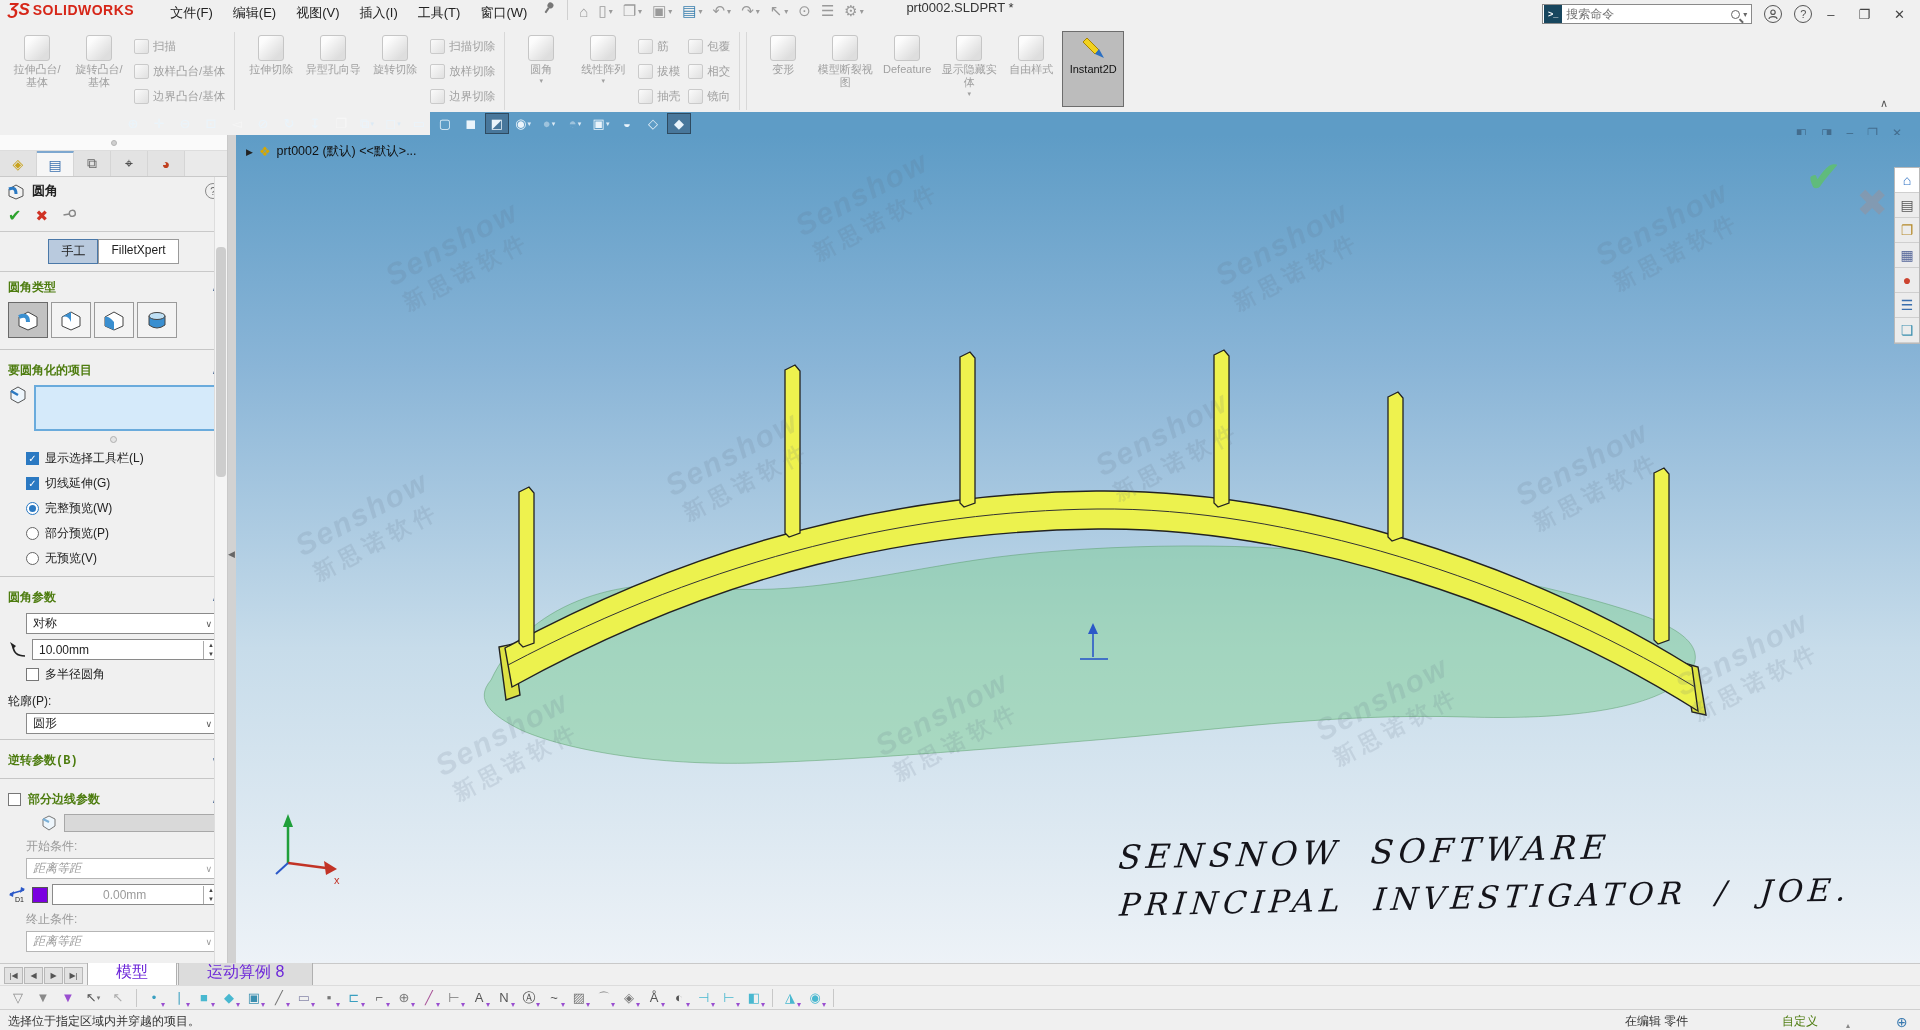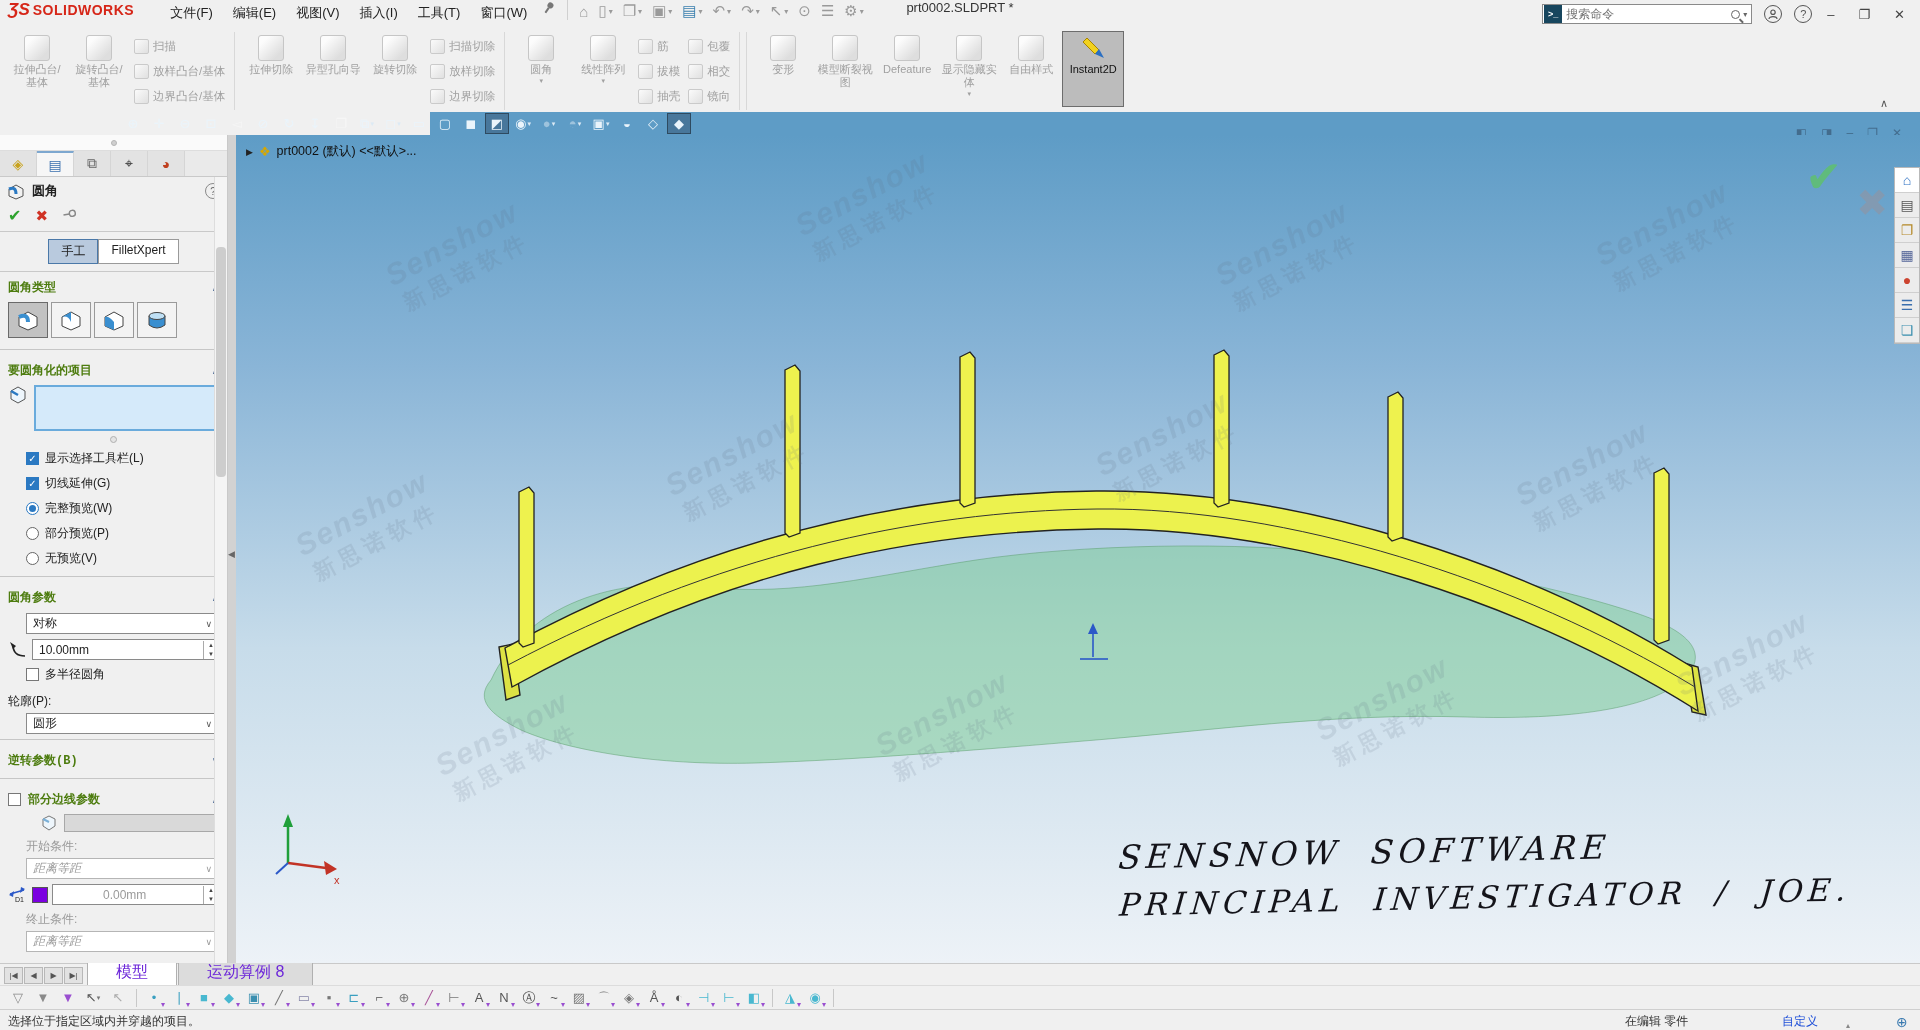--- a/index.html
+++ b/index.html
@@ -139,21 +139,21 @@
   .bt-nav span{width:19px;height:17px;background:#e2e2e2;border:1px solid #b8b8b8;font-size:8px;color:#555;display:flex;align-items:center;justify-content:center;}
   .m-tab{font-size:16px;padding:2px 28px;border:1px solid #b0b0b0;border-bottom:none;background:#dcdcdc;color:#6d28d9;margin-right:1px;white-space:nowrap;}
   .m-tab.active{background:#fff;}
   .filterbar{height:24px;background:#f0f0f0;display:flex;align-items:center;padding-left:6px;flex:none;border-top:1px solid #dcdcdc;}
   .fb-i{position:relative;width:24px;height:22px;display:flex;align-items:center;justify-content:center;font-size:13px;margin-right:1px;}
   .fb-i .pin{position:absolute;right:1px;bottom:0;font-size:8px;color:var(--pin);}
   .fb-div{width:1px;height:18px;background:#c8c8c8;margin:0 5px;}
   .statusbar{height:21px;background:#f0f0f0;border-top:1px solid #cfcfcf;display:flex;align-items:flex-end;font-size:12px;color:#333;flex:none;position:relative;}
   .sb-hint{margin-left:8px;}
   .sb-edit{position:absolute;left:1625px;}
-  .sb-custom{position:absolute;left:1782px;color:#1d4ed8;}
+  .sb-custom{position:absolute;left:1782px;color:#4d7c0f;}
   .sb-caret{position:absolute;left:1846px;font-size:8px;color:#888;}
   .sb-globe{position:absolute;left:1896px;color:#3a7ab0;font-size:14px;}
 </style>
 </head>
 <body>
 
 <div class="app">
 
   <div class="titlebar">
     <div class="logo">

